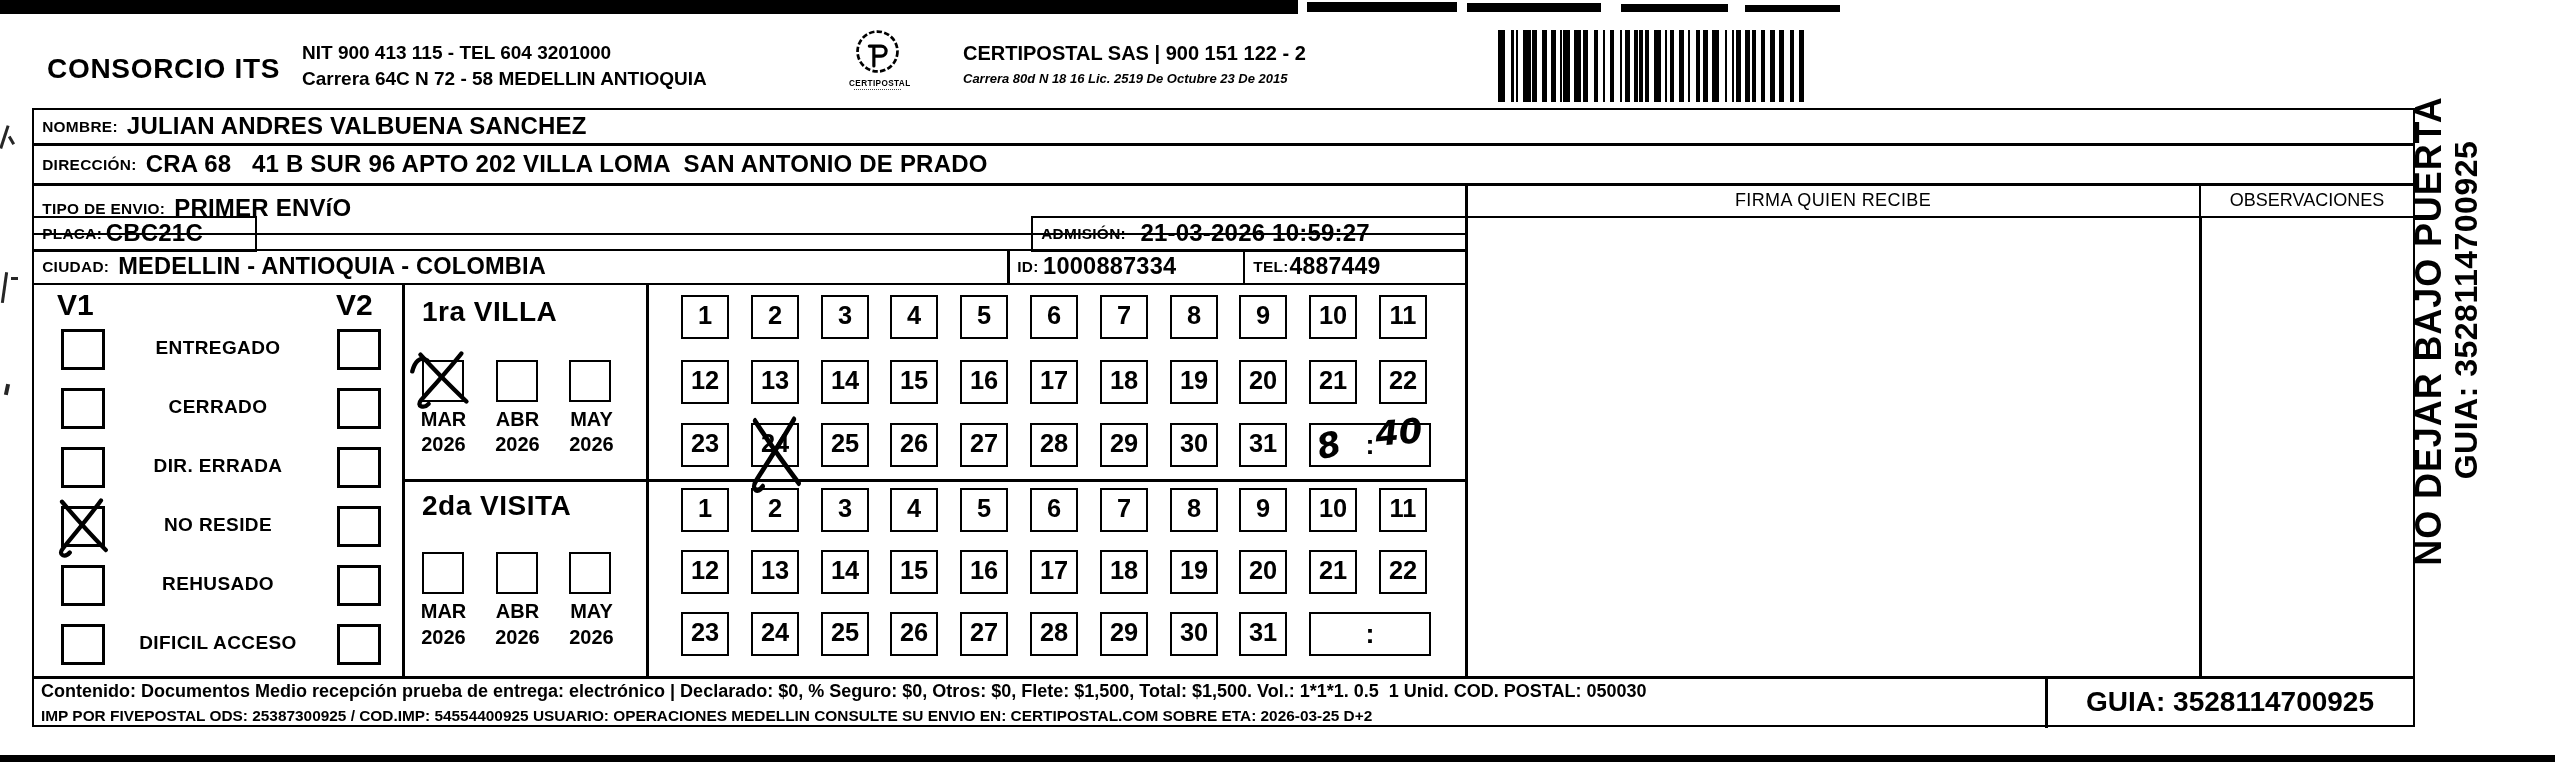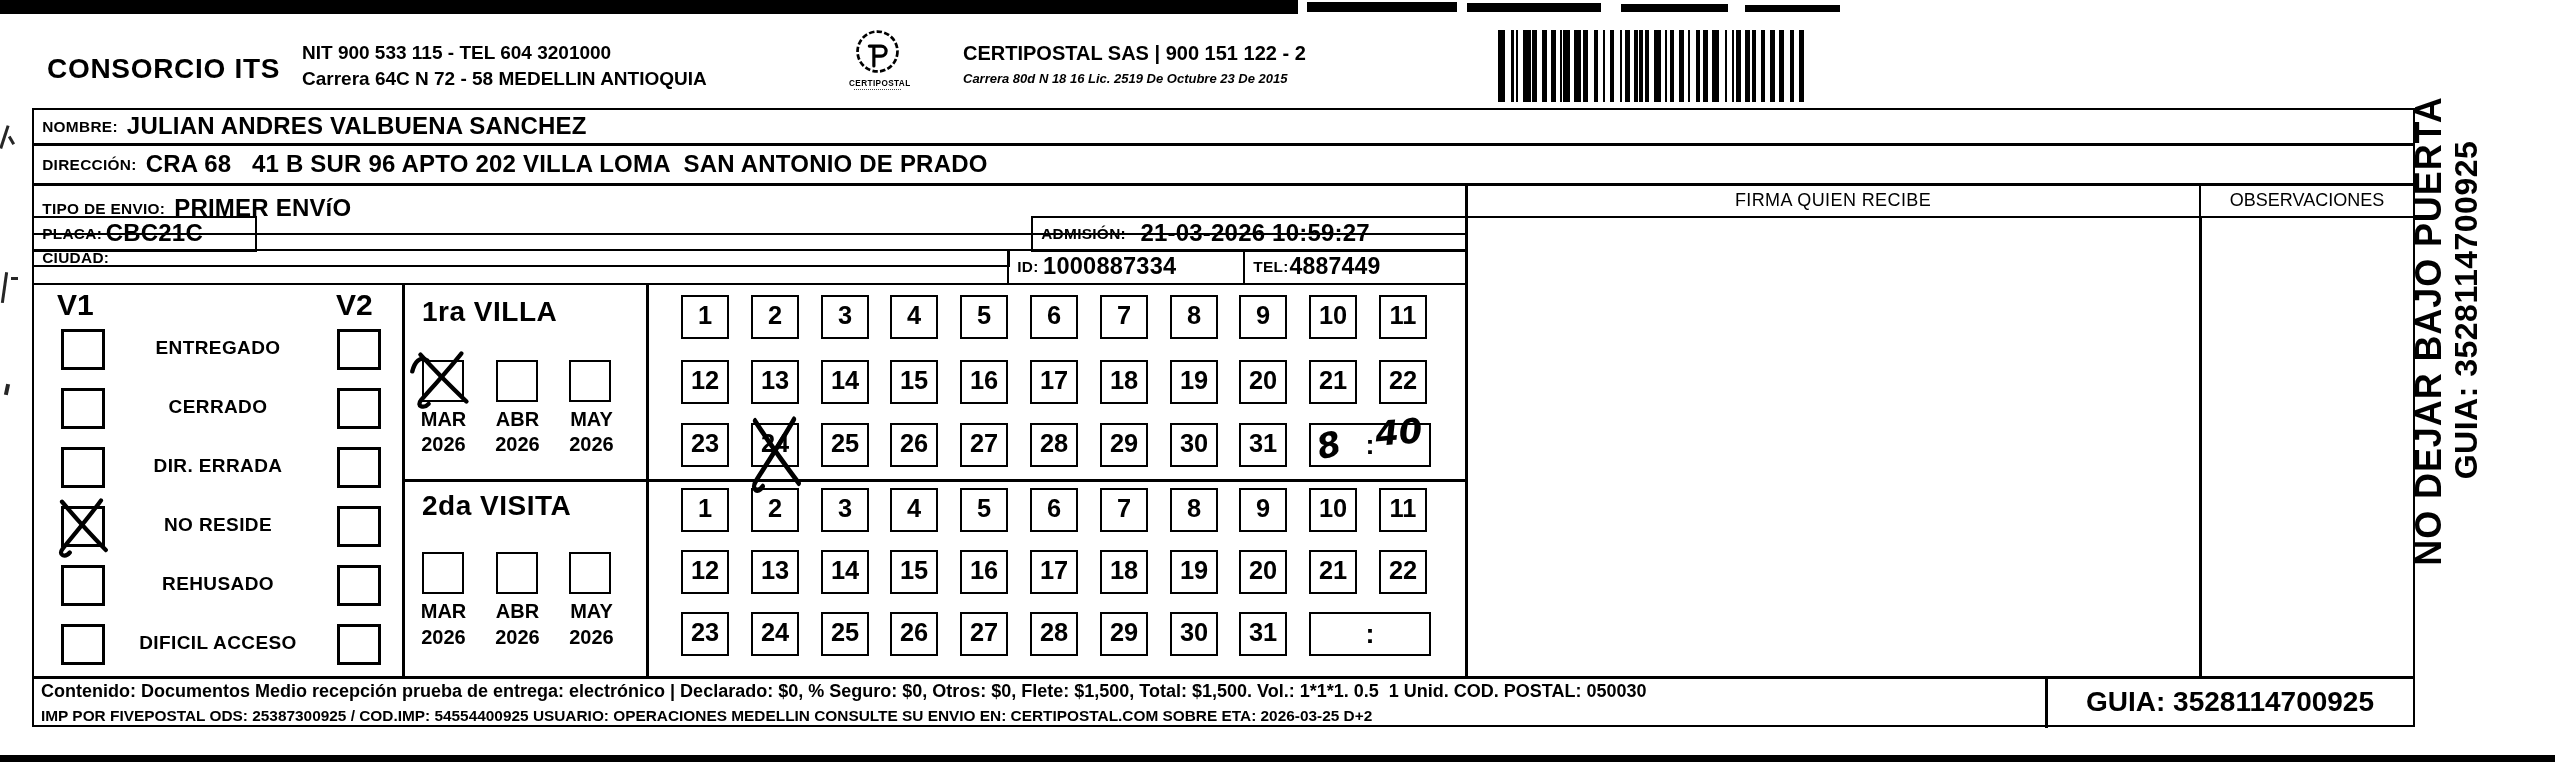--- a/index.html
+++ b/index.html
@@ -45,21 +45,21 @@
   <div class="bar" style="left:0;top:755px;width:2555px;height:7.3px;"></div>
 
   <div class="mark" style="left:2.7px;top:125px;width:2.7px;height:23.6px;transform:rotate(18deg);"></div>
   <div class="mark" style="left:10px;top:136px;width:2.7px;height:9px;transform:rotate(-30deg);"></div>
   <div class="mark" style="left:2.7px;top:272px;width:2.7px;height:31px;transform:rotate(8deg);"></div>
   <div class="mark" style="left:11px;top:277px;width:7.3px;height:2.7px;"></div>
   <div class="mark" style="left:4.5px;top:384px;width:3.6px;height:11px;transform:rotate(12deg);"></div>
 
   <div class="abs" style="left:47px;top:53px;font-size:28px;font-weight:700;letter-spacing:0.7px;">CONSORCIO ITS</div>
   <div class="abs" style="left:302px;top:40px;font-size:19px;font-weight:700;line-height:26px;">
-    <div>NIT 900 533 115 - TEL 604 3201000</div>
+    <div>NIT 900 413 115 - TEL 604 3201000</div>
     <div>Carrera 64C N 72 - 58 MEDELLIN ANTIOQUIA</div>
   </div>
 
   <div id="logo-wrap">
     <svg width="49" height="49" viewBox="0 0 54 54">
       <circle cx="27" cy="27" r="22" fill="none" stroke="#000" stroke-width="3" stroke-dasharray="6 2.5"></circle>
       <path d="M18 21 h13 a5.5 5.5 0 0 1 0 11 h-8 v-11 m0 11 v11" fill="none" stroke="#000" stroke-width="3.5" stroke-linecap="round"></path>
     </svg>
     <div id="logo-text">CERTIPOSTAL</div>
     <div id="logo-squiggle"></div>
@@ -131,22 +131,23 @@
 
   <div class="cell" style="left:32px;top:216px;width:225px;height:36px;gap:3.6px;">
     <span class="lbl">PLACA:</span>
     <span class="val">CBC21C</span>
   </div>
   <div class="cell" style="left:1031px;top:216px;width:437px;height:36px;gap:14.5px;">
     <span class="lbl">ADMISIÓN:</span>
     <span class="val">21-03-2026 10:59:27</span>
   </div>
 
-  <div class="cell" style="left:32px;top:249px;width:978px;height:18px;">
+  <div class="cell" style="left:32px;top:249px;width:978px;height:36px;">
     <span class="lbl">CIUDAD:</span>
+    <span class="val" style="font-size:23.6px;">MEDELLIN - ANTIOQUIA - COLOMBIA</span>
   </div>
   <div class="cell" style="left:1007px;top:249px;width:238px;height:36px;gap:4.5px;">
     <span class="lbl">ID:</span>
     <span class="val" style="font-size:23.6px;">1000887334</span>
   </div>
   <div class="cell" style="left:1243px;top:249px;width:225px;height:36px;gap:0.9px;">
     <span class="lbl">TEL:</span>
     <span class="val" style="font-size:23px;">4887449</span>
   </div>
 

